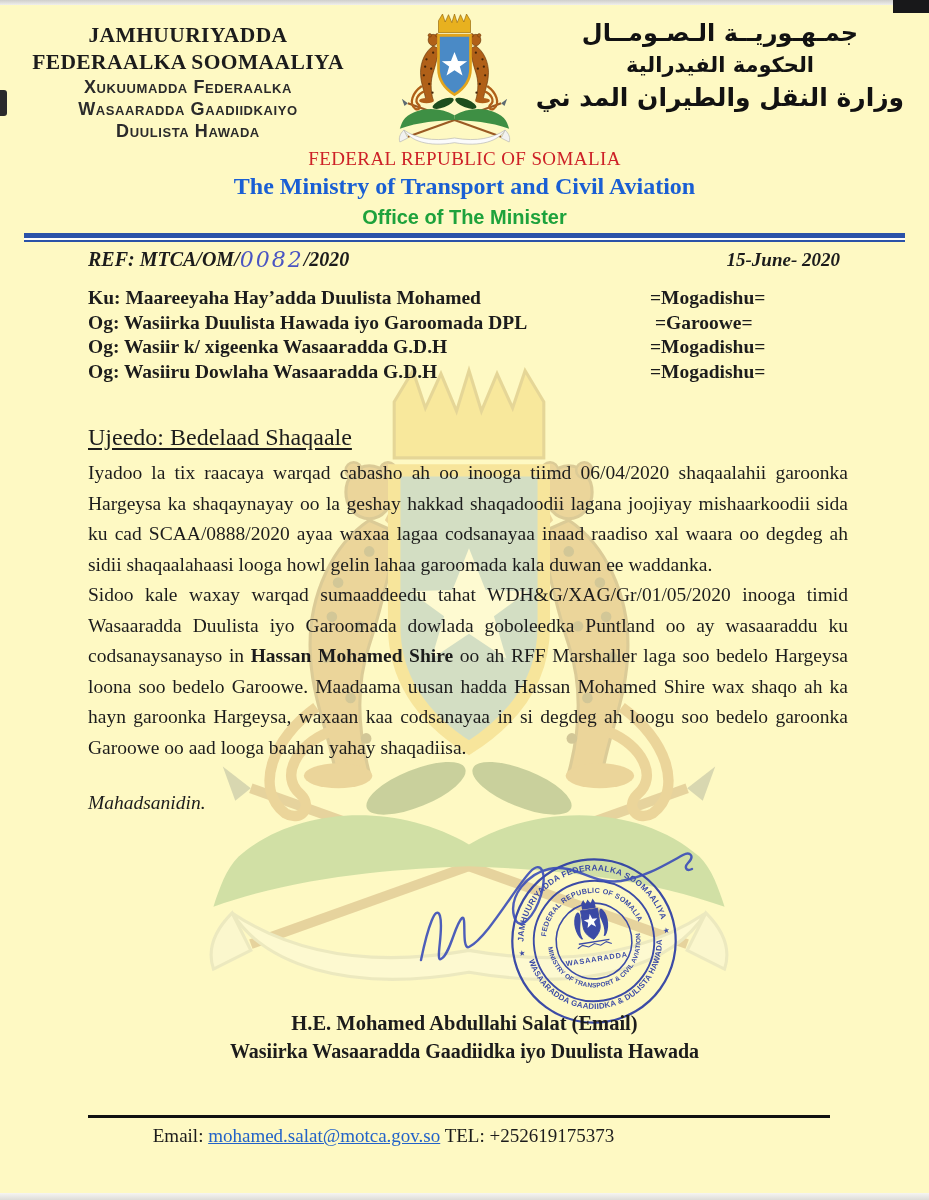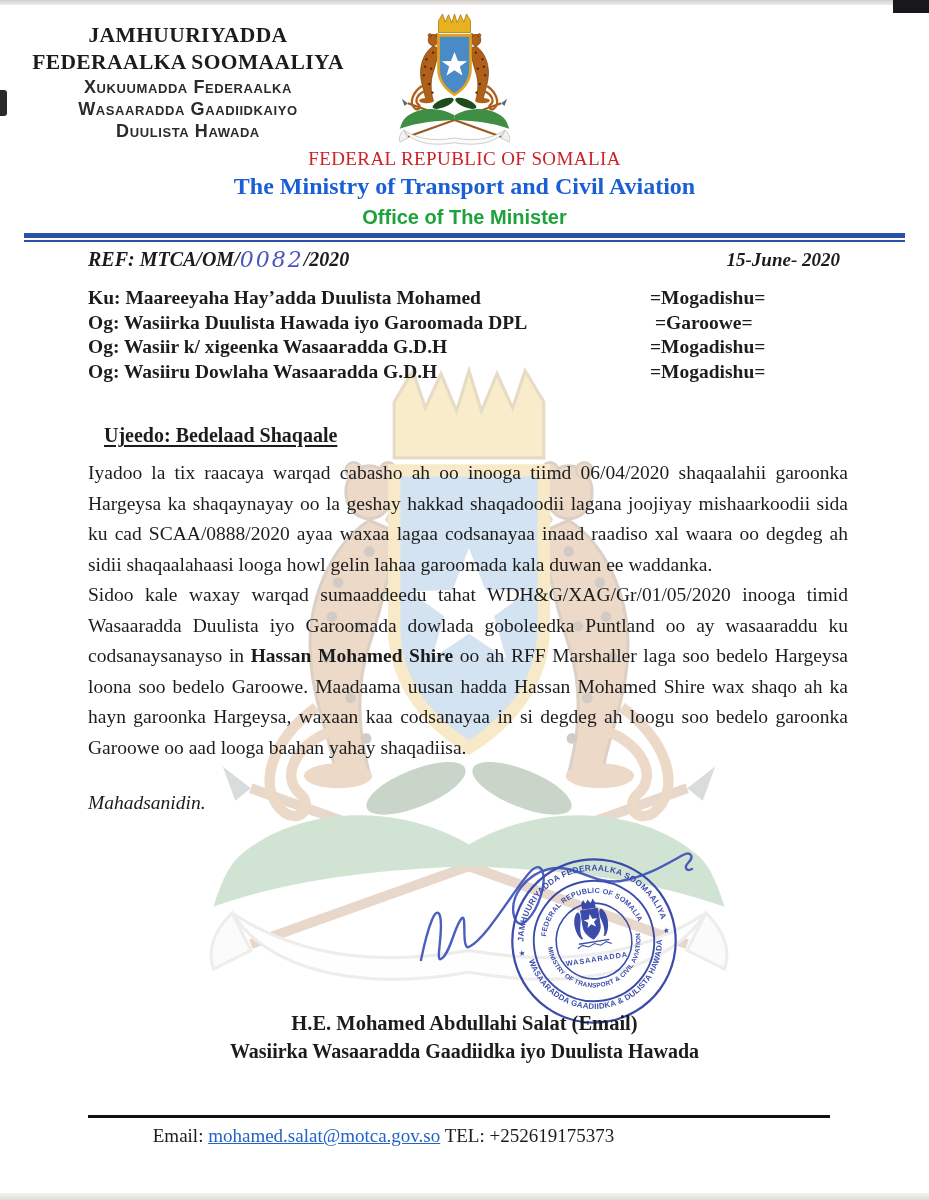--- a/index.html
+++ b/index.html
@@ -1,18 +1,18 @@
 <!DOCTYPE html>
 <html><head>
 <meta charset="utf-8">
 <style>
   html,body{margin:0;padding:0;background:#e9e8e5;}
   .page{
     position:relative;width:929px;height:1200px;margin:0 auto;
-    background:#ffffff;overflow:hidden;
+    background:#fef9c3;overflow:hidden;
     font-family:"Liberation Serif","DejaVu Serif",serif;color:#1c1c1c;
   }
   .page::before{content:"";position:absolute;top:0;left:0;width:100%;height:5px;
     background:linear-gradient(#cfcecb,#f0efec);z-index:5;}
   .page::after{content:"";position:absolute;bottom:0;left:0;width:100%;height:7px;
     background:linear-gradient(#f6f5f2,#dddcd8);z-index:5;}
   .abs{position:absolute;}
   
   .mark-tr{left:893px;top:0;width:36px;height:13px;background:#18181a;z-index:6;}
   .mark-left{left:0;top:90px;width:7px;height:26px;background:#2a2a2c;border-radius:0 3px 3px 0;z-index:6;}
@@ -46,21 +46,21 @@
   .ref-left{font-size:20px;}
   .ref-num{color:#4a55c2;font-size:22px;font-weight:normal;letter-spacing:2px;
     font-family:"DejaVu Serif",serif;position:relative;top:1px;}
   .ref-date{font-size:19px;}
   
   .recips{left:88px;top:286px;width:780px;z-index:2;font-weight:bold;font-size:19.5px;line-height:24.5px;}
   .recips .row{display:flex;}
   .recips .lbl{width:562px;flex:none;}
   .recips .city{white-space:pre;}
   
-  .subject{left:104px;top:424px;z-index:2;font-weight:bold;font-size:20px;
+  .subject{left:88px;top:424px;z-index:2;font-weight:normal;font-size:24px;
     text-decoration:underline;text-underline-offset:3px;}
   
   .para{left:88px;width:760px;z-index:2;font-size:19.5px;line-height:30.5px;
     text-align:justify;margin:0;}
   .p1{top:458px;}
   .p2{top:580px;}
   .closing{left:88px;top:792px;z-index:2;font-style:italic;font-size:19.5px;}
   
   .watermark{left:95px;top:333px;width:748px;height:655px;opacity:.23;z-index:0;}
   
@@ -159,20 +159,25 @@
     <div class="big">FEDERAALKA SOOMAALIYA</div>
     <div class="caps">Xukuumadda Federaalka</div>
     <div class="caps">Wasaaradda Gaadiidkaiyo</div>
     <div class="caps">Duulista Hawada</div>
   </div>
 
   <svg class="abs crest" viewBox="0 0 240 210">
     <use href="#crest-sym"></use>
   </svg>
 
+  <div class="abs hdr-right">
+    <div class="a1">جمـهـوريــة الـصـومــال</div>
+    <div class="a2">الحكومة  الفيدرالية</div>
+    <div class="a3">وزارة النقل والطيران المد ني</div>
+  </div>
 
   <div class="abs titles">
     <div class="t-red">FEDERAL REPUBLIC OF SOMALIA</div>
     <div class="t-blue">The Ministry of Transport and Civil Aviation</div>
     <div class="t-green">Office of The Minister</div>
   </div>
 
   <div class="abs rule">
     <div class="r1"></div>
       <div class="r2"></div>

